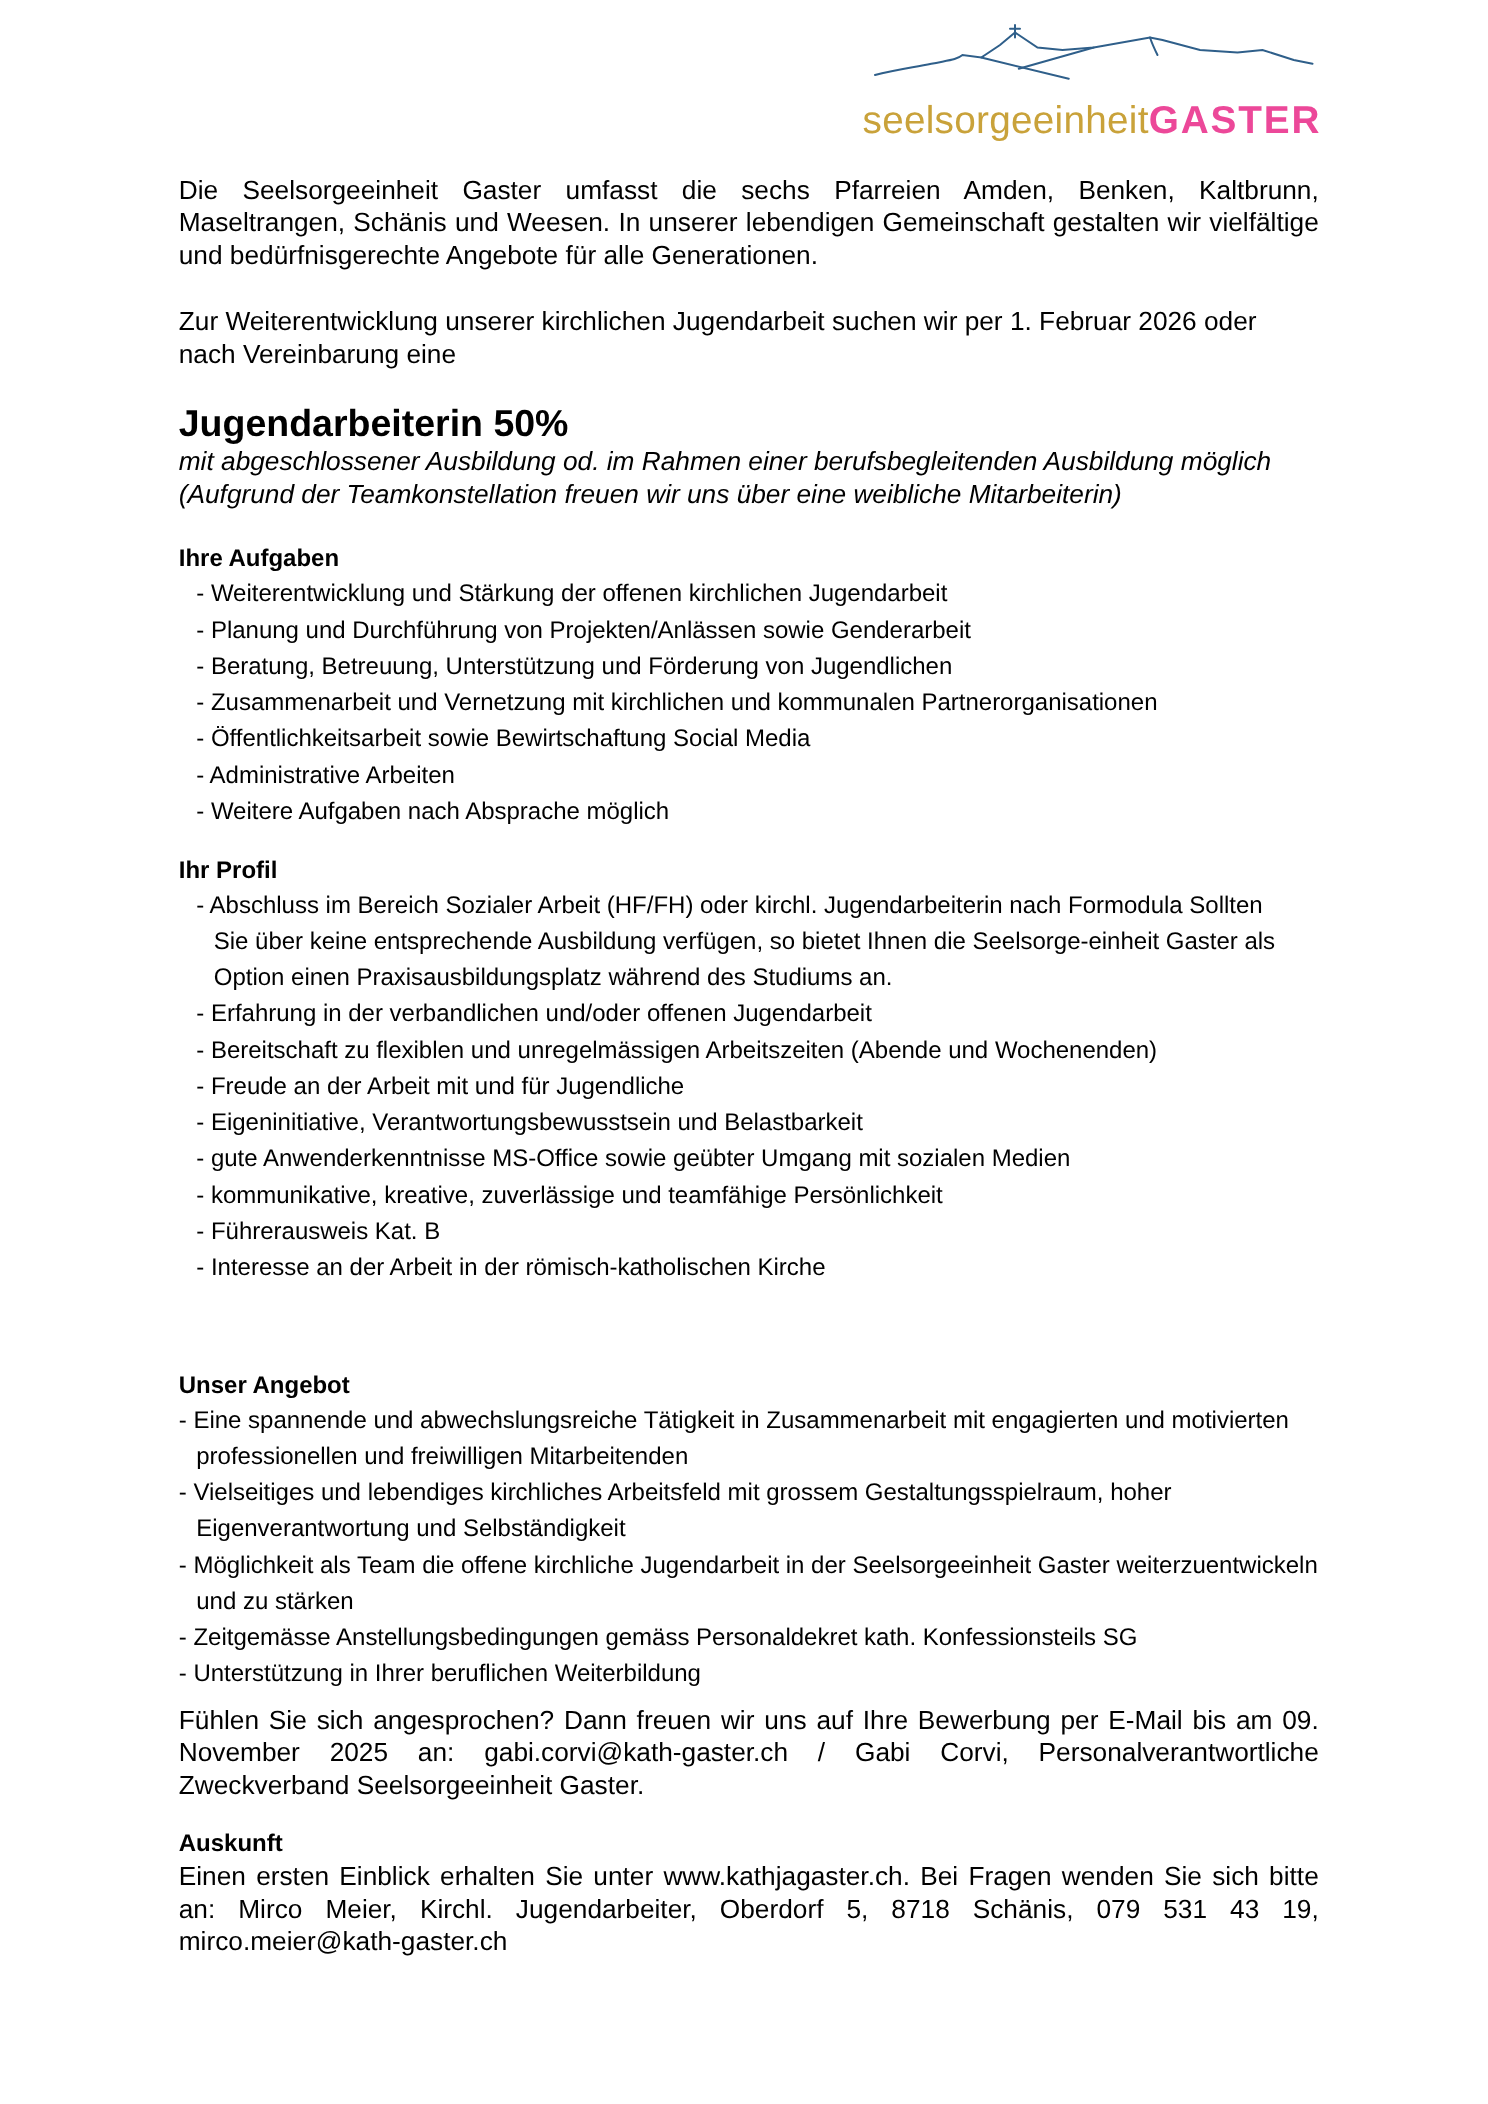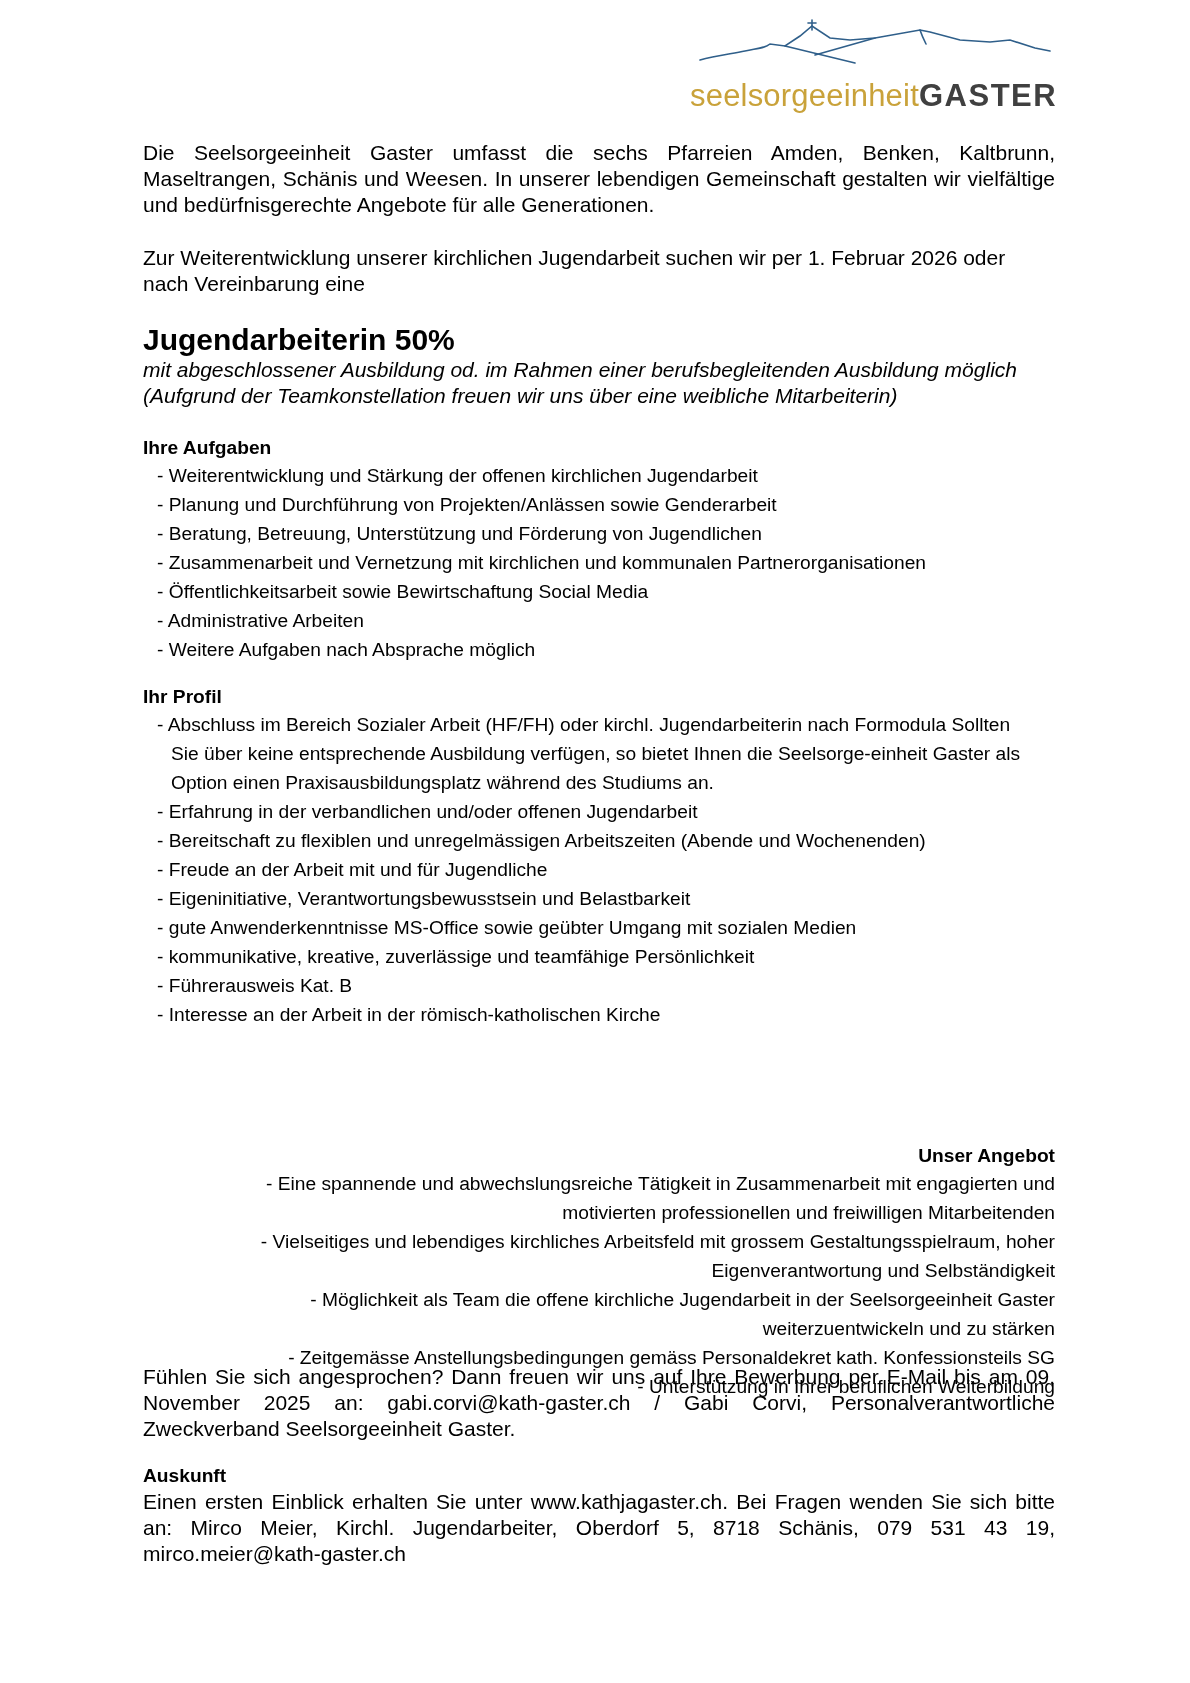--- a/index.html
+++ b/index.html
@@ -3,35 +3,35 @@
 <meta charset="utf-8">
 <style>
   html, body { margin: 0; padding: 0; background: #ffffff; }
   body { width: 1190px; height: 1683px; position: relative; overflow: hidden;
          font-family: "Liberation Sans", sans-serif; color: #000; }
   .page { position: absolute; left: 143px; top: 0; width: 912px; }
   .logo { position: absolute; left: 690px; top: 18px; width: 370px; height: 100px; }
   .logo svg { position: absolute; left: 0; top: 0; }
   .logo-text { position: absolute; left: 0; top: 62px; font-size: 31px; letter-spacing: 0.2px; white-space: nowrap; line-height: 1; }
   .logo-light { color: #C9A23A; font-weight: normal; }
-  .logo-bold { color: #404040; font-weight: bold; letter-spacing: 1.5px; }
+  .logo-bold { color: #ec4899; font-weight: bold; letter-spacing: 1.5px; }
   p { margin: 0; font-size: 21px; line-height: 26px; }
   .justify { text-align: justify; text-align-last: left; }
   .intro { position: absolute; top: 140px; }
   .intro2 { position: absolute; top: 245px; }
   .title { position: absolute; top: 322px; font-size: 30px; font-weight: bold; line-height: 36px; margin: 0; }
   .subtitle { position: absolute; top: 357px; font-style: italic; }
   .section { position: absolute; }
   h2 { margin: 0; font-size: 19.2px; font-weight: bold; line-height: 26px; }
   ul { list-style: none; margin: 0; padding: 0; }
   li { font-size: 19.2px; line-height: 29px; }
   .indent li { padding-left: 14px; }
   .hang { padding-left: 14px; text-indent: -14px; }
   .hang-deep { padding-left: 28px; text-indent: -14px; }
-  .angebot li { line-height: 29px; margin-left: 40px; }
+  .angebot li { line-height: 29px; }
 </style>
 </head>
 <body>
 
 <div class="logo">
   <svg width="370" height="60" viewBox="0 0 370 60">
     <g fill="none" stroke="#2F5F8A" stroke-width="1.6" stroke-linecap="round">
       <path d="M10 42 C 25 38, 40 36, 55 33 S 75 30, 80 26 L 95 28 L 110 18 L 122 8 L 140 20 L 160 22 L 185 20 L 230 12 L 240 14 L 270 22 L 300 24 L 320 22 L 345 30 L 360 33"></path>
       <path d="M95 28 L 165 45"></path>
       <path d="M125 37 L 185 20"></path>
@@ -79,21 +79,21 @@
       <li class="hang-deep">- Bereitschaft zu flexiblen und unregelmässigen Arbeitszeiten (Abende und Wochenenden)</li>
       <li class="hang-deep">- Freude an der Arbeit mit und für Jugendliche</li>
       <li class="hang-deep">- Eigeninitiative, Verantwortungsbewusstsein und Belastbarkeit</li>
       <li class="hang-deep">- gute Anwenderkenntnisse MS-Office sowie geübter Umgang mit sozialen Medien</li>
       <li class="hang-deep">- kommunikative, kreative, zuverlässige und teamfähige Persönlichkeit</li>
       <li class="hang-deep">- Führerausweis Kat. B</li>
       <li class="hang-deep">- Interesse an der Arbeit in der römisch-katholischen Kirche</li>
     </ul>
   </div>
 
-  <div class="section angebot" style="top:1143px; width:912px;text-align:right;">
+  <div class="section angebot" style="top:1096px; width:912px;">
     <h2>Unser Angebot</h2>
     <ul>
       <li class="hang">- Eine spannende und abwechslungsreiche Tätigkeit in Zusammenarbeit mit engagierten und motivierten professionellen und freiwilligen Mitarbeitenden</li>
       <li class="hang">- Vielseitiges und lebendiges kirchliches Arbeitsfeld mit grossem Gestaltungsspielraum, hoher Eigenverantwortung und Selbständigkeit</li>
       <li class="hang">- Möglichkeit als Team die offene kirchliche Jugendarbeit in der Seelsorgeeinheit Gaster weiterzuentwickeln und zu stärken</li>
       <li class="hang">- Zeitgemässe Anstellungsbedingungen gemäss Personaldekret kath. Konfessionsteils SG</li>
       <li class="hang">- Unterstützung in Ihrer beruflichen Weiterbildung</li>
     </ul>
   </div>
 

